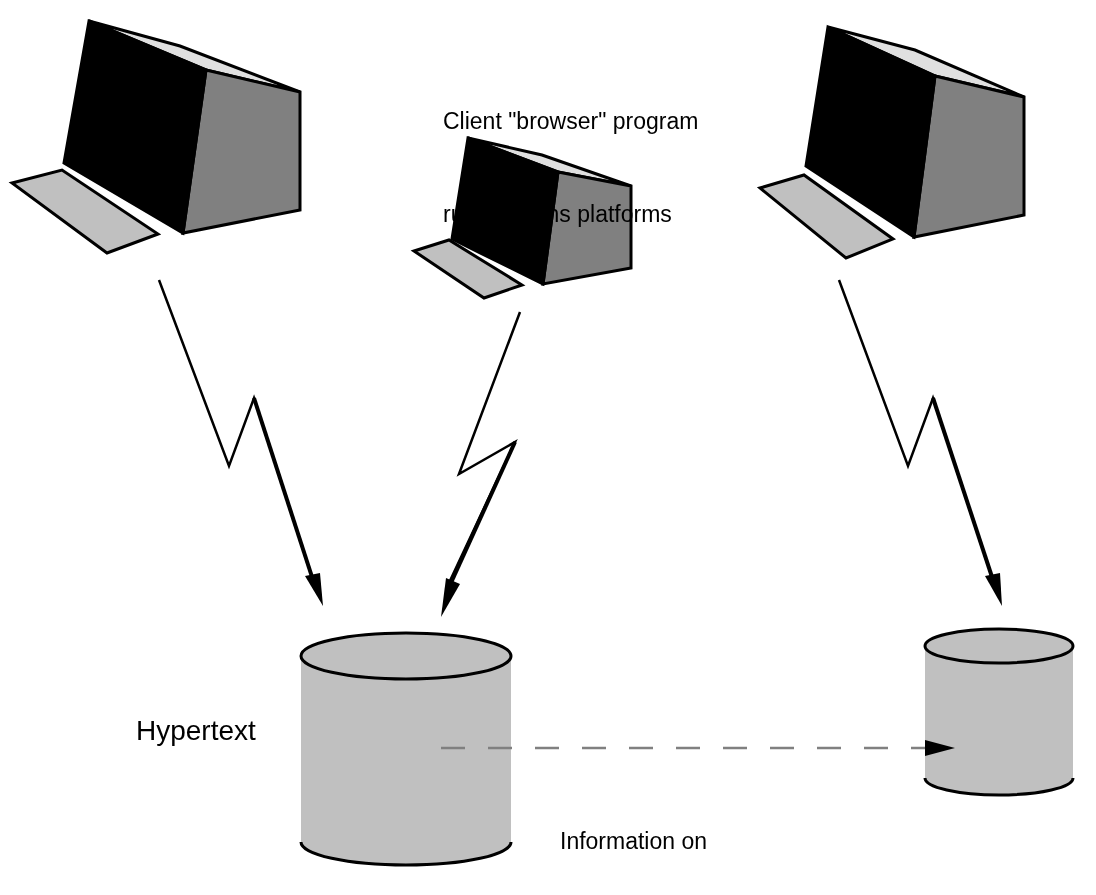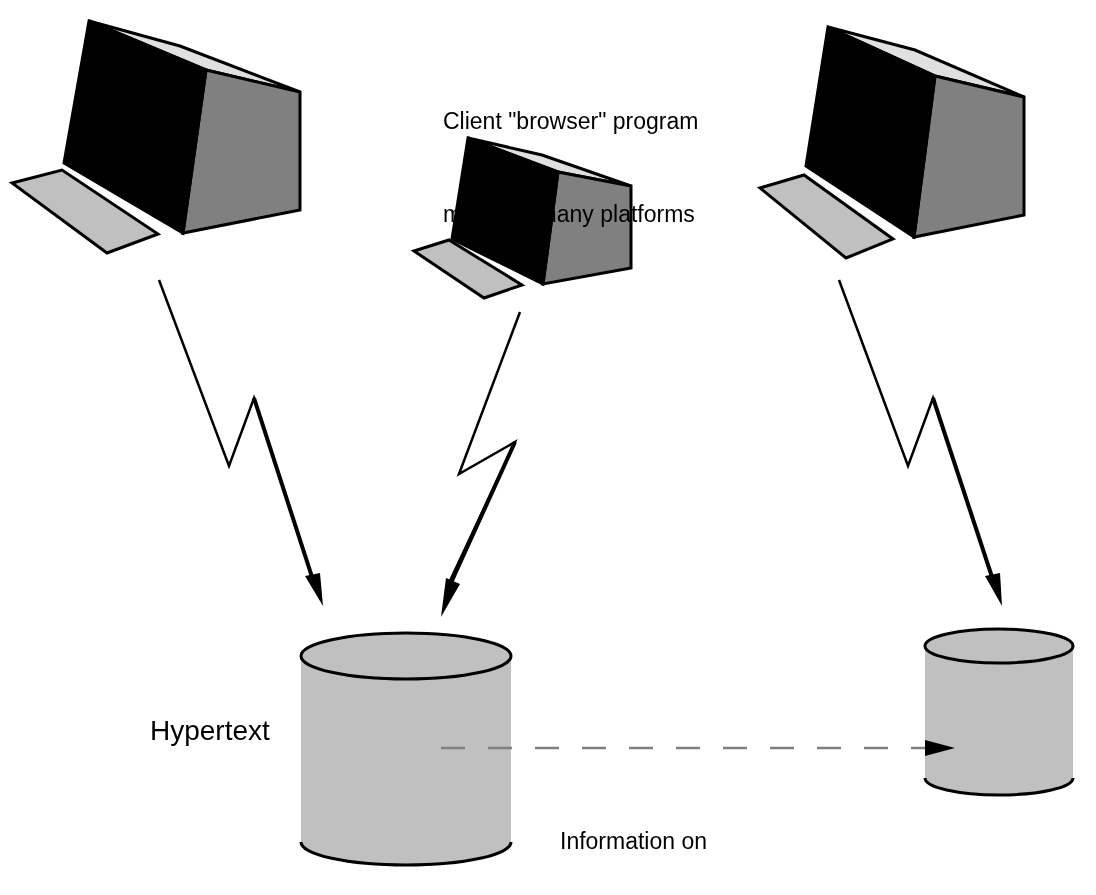--- a/index.html
+++ b/index.html
@@ -7,21 +7,21 @@
     #stage { position: absolute; left: 0; top: 0; }
     .lbl {
       position: absolute;
       font-family: "Liberation Sans", sans-serif;
       color: #000000;
       white-space: pre;
       margin: 0;
     }
     .lbl span { display: block; }
     #client-label { left: 443px; top: 44px; font-size: 23px; line-height: 31px; }
-    #server-label { left: 150px; top: 646px; font-size: 28px; line-height: 34px; }
+    #server-label { left: 136px; top: 646px; font-size: 28px; line-height: 34px; }
     #link-label { left: 560px; top: 764px; font-size: 23px; line-height: 31px; }
   </style>
 </head>
 <body>
 
 <svg id="stage" width="1096" height="895" viewBox="0 0 1096 895">
   <defs>
     <marker id="ah-dash" markerWidth="10" markerHeight="10" refX="9" refY="5" orient="auto" markerUnits="userSpaceOnUse"></marker>
   </defs>
 
@@ -77,21 +77,21 @@
   </g>
 
   <g>
     <line x1="441" y1="748" x2="928" y2="748" stroke="#808080" stroke-width="2.5" stroke-dasharray="24,23"></line>
     <polygon points="925,740 955,748 925,756" fill="#000"></polygon>
   </g>
 </svg>
 
 <div id="client-label" class="lbl">
   <span>Client "browser" program</span>
-  <span>many on many platforms</span>
+  <span>runs on runs platforms</span>
 </div>
 
 <div id="server-label" class="lbl">
   <span>Hypertext</span>
 </div>
 
 <div id="link-label" class="lbl">
   <span>Information on</span>
   
   

